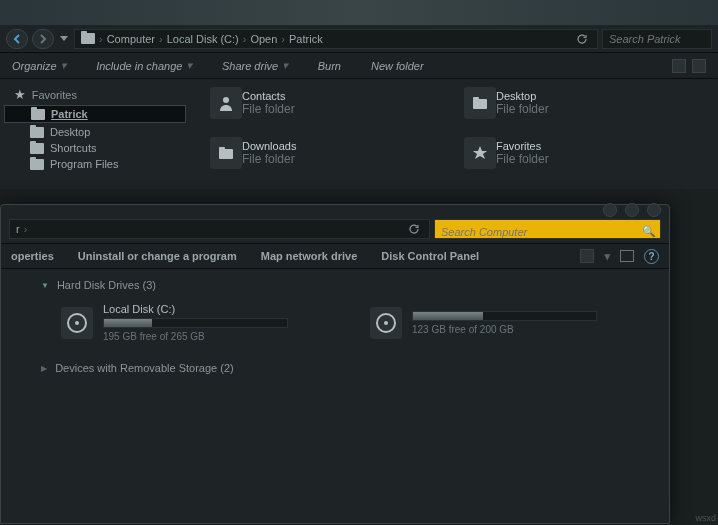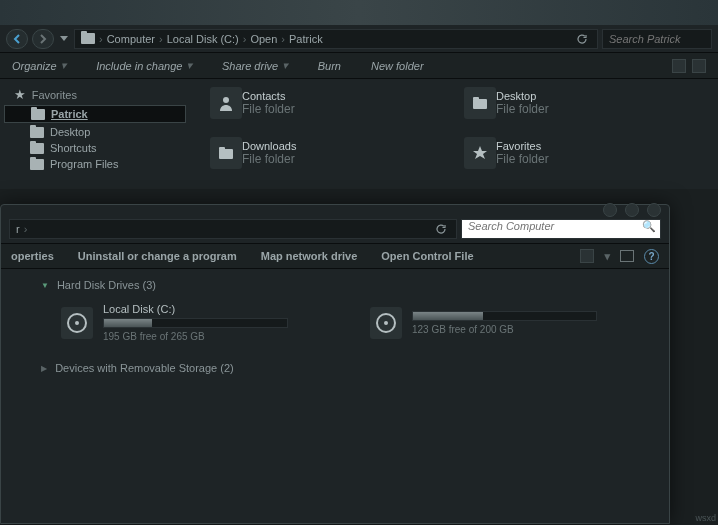--- a/index.html
+++ b/index.html
@@ -39,21 +39,21 @@
 .file-ico { width: 32px; height: 32px; background: #2a3234; border-radius: 3px; display: flex; align-items: center; justify-content: center; }
 .file-ico svg { width: 18px; height: 18px; }
 .file-name { color: #c5cfd1; font-size: 11px; }
 .file-type { color: #6a7476; font-size: 12px; }
 
 .window2 { position: absolute; top: 204px; left: 0; width: 670px; background: #1e2426; border: 1px solid #3a4446; border-radius: 4px 4px 0 0; box-shadow: 0 0 20px rgba(0,0,0,0.6); height: 320px; }
 .win-ctrls { position: absolute; top: -2px; right: 8px; display: flex; gap: 8px; }
 .win-ctrl { width: 14px; height: 14px; border-radius: 50%; background: #2a3234; border: 1px solid #3a4446; cursor: pointer; }
 .w2-nav { display: flex; align-items: center; height: 38px; padding: 14px 8px 4px 8px; gap: 4px; }
 .w2-addr { flex: 1; height: 20px; background: #151a1b; border: 1px solid #2a3134; display: flex; align-items: center; padding: 0 6px; }
-.w2-search { width: 200px; height: 20px; background: #ffffff; border: 1px solid #2a3134; display: flex; align-items: flex-start; padding: 0 6px; position: relative; }
+.w2-search { width: 227px; height: 20px; background: #eab308; border: 1px solid #2a3134; display: flex; align-items: flex-end; padding: 0 6px; position: relative; }
 .w2-search input { background: none; border: none; color: #5a6466; font-style: italic; font-size: 11px; width: 100%; outline: none; }
 .mag { position: absolute; right: 4px; color: #5a6466; }
 
 .w2-tb { display: flex; align-items: center; height: 26px; background: #1c2223; border-top: 1px solid #0a0d0e; border-bottom: 1px solid #0a0d0e; padding: 0 10px; gap: 24px; font-weight: bold; }
 .w2-tb-right { margin-left: auto; display: flex; gap: 10px; align-items: center; }
 .panel-ico { width: 14px; height: 12px; border: 1px solid #6a7476; }
 .help-ico { width: 15px; height: 15px; border-radius: 50%; border: 1px solid #5a8aaa; color: #7aaacc; display: flex; align-items: center; justify-content: center; font-size: 10px; }
 
 .w2-body { padding: 10px 20px 10px 40px; }
 .group-hdr { display: flex; align-items: center; gap: 8px; color: #8a9598; margin-bottom: 12px; cursor: pointer; }
@@ -228,21 +228,21 @@
     </div>
     <div class="w2-search">
       <input placeholder="Search Computer" style="">
       <span class="mag">🔍</span>
     </div>
   </div>
   <div class="w2-tb">
     <span class="tb-item">operties</span>
     <span class="tb-item">Uninstall or change a program</span>
     <span class="tb-item">Map network drive</span>
-    <span class="tb-item">Open Control File</span>
+    <span class="tb-item">Disk Control Panel</span>
     <div class="w2-tb-right">
       <div class="tb-icon"></div>
       <span style="color:#5a6466">▾</span>
       <div class="panel-ico"></div>
       <div class="help-ico">?</div>
     </div>
   </div>
   <div class="w2-body">
     <div class="group-hdr">
         <span class="tri">▼</span>

